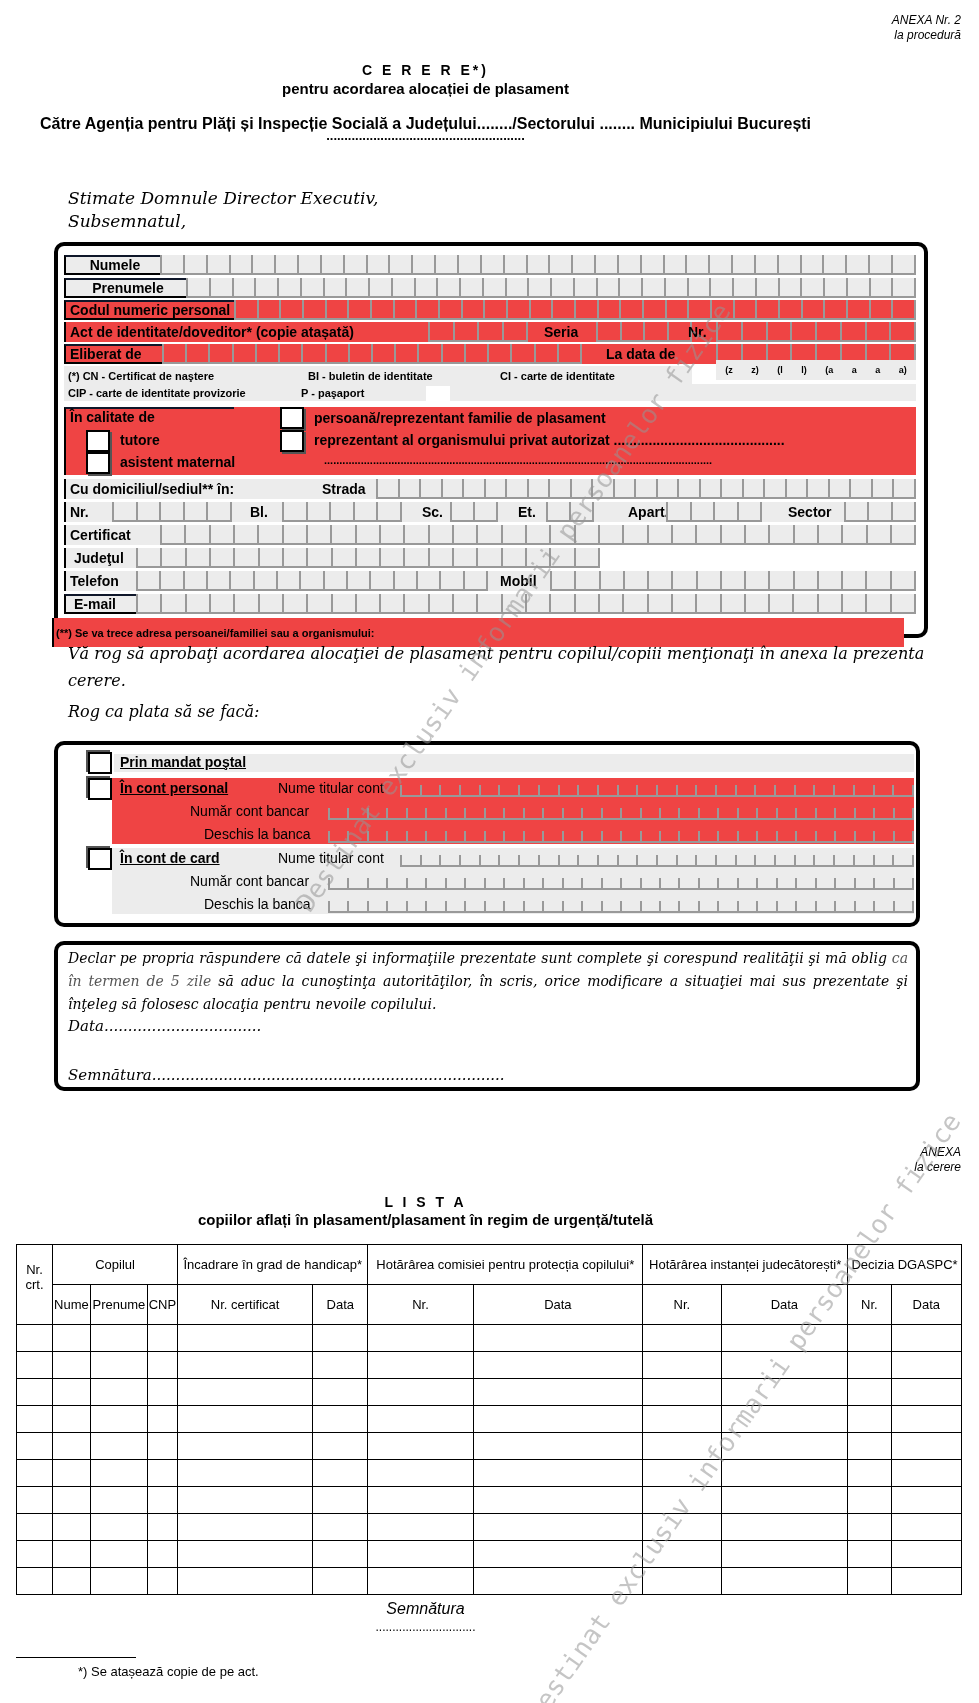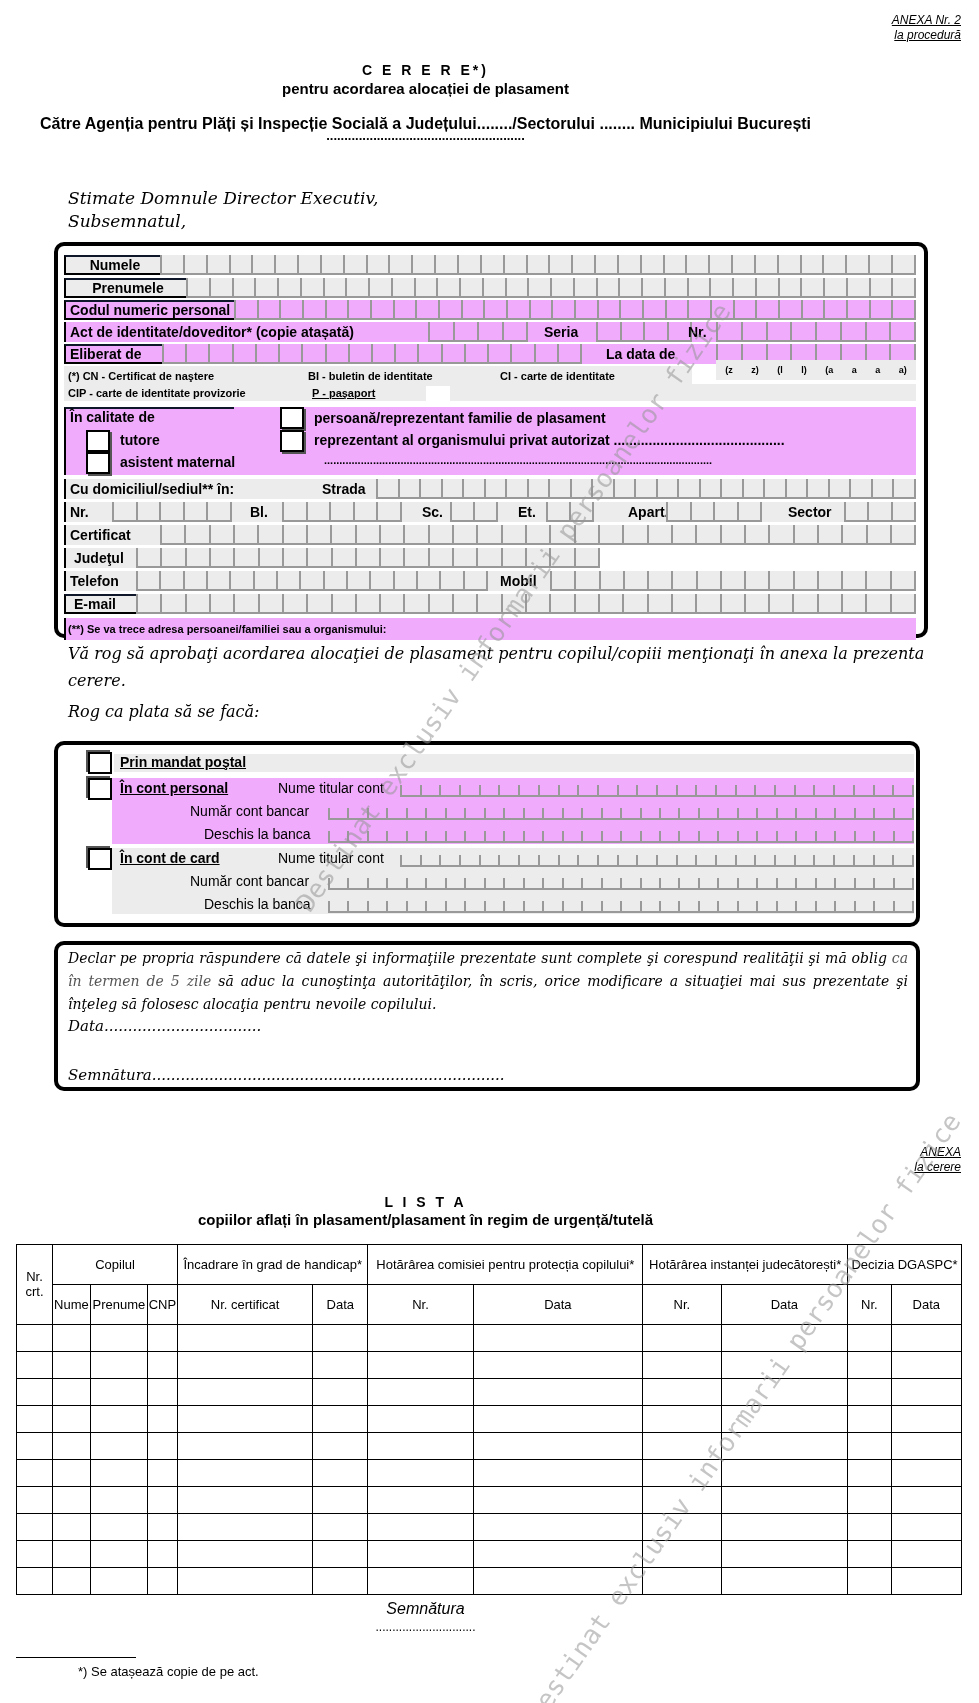--- a/index.html
+++ b/index.html
@@ -1,28 +1,28 @@
 <!DOCTYPE html>
 <html><head>
 <meta charset="utf-8">
 <style>
   * { box-sizing: border-box; margin: 0; padding: 0; }
   html, body { width: 979px; background: #fff; }
   body { position: relative; height: 1703px; font-family: "Liberation Sans", sans-serif; color: #000; overflow: hidden; }
   .abs { position: absolute; }
-  .annex { right: 18px; text-align: right; font-style: italic; font-size: 12px; line-height: 15px; text-decoration: underline; }
+  .annex { right: 18px; text-align: right; font-style: italic; font-size: 12px; line-height: 15px; }
   .center { left: 0; width: 851px; text-align: center; }
   .title1 { font-weight: bold; font-size: 14px; letter-spacing: 3px; }
   .title2 { font-weight: bold; font-size: 15px; }
   .title3 { font-weight: bold; font-size: 16px; }
   .script { font-family: "DejaVu Serif", serif; font-style: italic; }
   .box { border: 4px solid #000; border-radius: 10px; }
   .row { position: absolute; height: 20px; display: flex; align-items: center; }
   .lt { background: #ececec; }
-  .dk { background: #f0abfc; }
+  .dk { background: #ef4444; }
   .lbl { font-weight: bold; font-size: 14px; padding-left: 4px; white-space: nowrap; }
   .cells { position: absolute; height: 20px; display: flex; }
   .cells span { flex: 1; border-left: 2px solid #999; border-bottom: 2px solid #999; height: 100%; }
   .cells span:last-child { border-right: 2px solid #999; }
   .tick { position: absolute; height: 12px; display: flex; border-bottom: 2px solid #999; }
   .tick span { flex: 1; border-left: 2px solid #999; }
   .tick span:last-child { border-right: 2px solid #999; }
   .cb { display: inline-block; width: 24px; height: 22px; background: #fff; border: 2px solid #000; box-shadow: 2px 2px 0 #555; }
   .small { font-size: 11px; font-weight: bold; }
   .tiny { font-size: 9px; font-weight: bold; }
@@ -238,21 +238,21 @@
     <span class="tiny">z)</span>
     <span class="tiny">(l</span>
     <span class="tiny">l)</span>
     <span class="tiny">(a</span>
     <span class="tiny">a</span>
     <span class="tiny">a</span>
     <span class="tiny">a)</span>
 </div>
 <div class="row lt" style="left:64px;top:384px;width:362px;height:17px;">
   <span class="small" style="position:absolute;left:4px;">CIP - carte de identitate provizorie</span>
-  <span class="small" style="position:absolute;left:248px;text-decoration:underline;">P - paşaport</span>
+  <span class="small" style="position:absolute;left:237px;">P - paşaport</span>
 </div>
 <div class="row lt" style="left:450px;top:384px;width:466px;height:17px;"></div>
 
 <div class="abs dk" style="left:64px;top:407px;width:852px;height:68px;"></div>
 <div class="abs frame-label" style="left:64px;top:407px;width:170px;height:68px;border-bottom:none;"></div>
 <div class="abs lbl" style="left:66px;top:409px;font-size:14px;">În calitate de</div>
 <div class="abs" style="left:86px;top:430px;"><span class="cb"></span></div>
 <div class="abs lbl" style="left:116px;top:432px;">tutore</div>
 <div class="abs" style="left:86px;top:452px;"><span class="cb"></span></div>
 <div class="abs lbl" style="left:116px;top:454px;">asistent maternal</div>
@@ -468,21 +468,21 @@
     <span></span>
     <span></span>
     <span></span>
     <span></span>
     <span></span>
     <span></span>
     <span></span>
     <span></span>
   </div>
 
-<div class="row dk" style="left:64px;top:618px;width:852px;height:22px;border-left:2px solid #000;">
+<div class="row dk" style="left:52px;top:618px;width:852px;height:29px;border-left:2px solid #000;">
     <span class="small" style="padding-left:2px;">(**) Se va trece adresa persoanei/familiei sau a organismului:</span>
   </div>
 
 <div class="abs script" style="left:68px;top:640px;width:860px;font-size:16px;line-height:27px;">Vă rog să aprobaţi acordarea alocaţiei de plasament pentru copilul/copiii menţionaţi în anexa la prezenta cerere.</div>
 <div class="abs script" style="left:68px;top:702px;font-size:16px;">Rog ca plata să se facă:</div>
 
 <div class="abs box" style="left:54px;top:741px;width:866px;height:186px;"></div>
 <div class="abs lt" style="left:114px;top:754px;width:800px;height:18px;"></div>
 <div class="abs" style="left:88px;top:752px;"><span class="cb" style="box-shadow:-2px -2px 0 #555;"></span></div>
 <div class="abs lbl" style="left:116px;top:754px;text-decoration:underline;font-size:14px;">Prin mandat poştal</div>
@@ -695,21 +695,21 @@
 <div class="abs annex" style="top:1145px;">
   <div>ANEXA</div>
   <div>la cerere</div>
 </div>
 <div class="abs center title1" style="top:1194px;">L I S T A</div>
 <div class="abs center title2" style="top:1211px;">copiilor aflați în plasament/plasament în regim de urgență/tutelă</div>
 
 <table class="lista">
   <thead>
     <tr>
-      <th rowspan="2" style="width:36px;vertical-align:top;padding-top:24px;">Nr. crt.</th>
+      <th rowspan="2" style="width:36px;vertical-align:top;padding-top:17px;">Nr. crt.</th>
       <th colspan="3">Copilul</th>
       <th colspan="2">Încadrare în grad de handicap*</th>
       <th colspan="2">Hotărârea comisiei pentru protecția copilului*</th>
       <th colspan="2">Hotărârea instanței judecătorești*</th>
       <th colspan="2">Decizia DGASPC*</th>
     </tr>
     <tr>
       <th style="height:28px;">Nume</th>
       <th>Prenume</th>
       <th>CNP</th>

